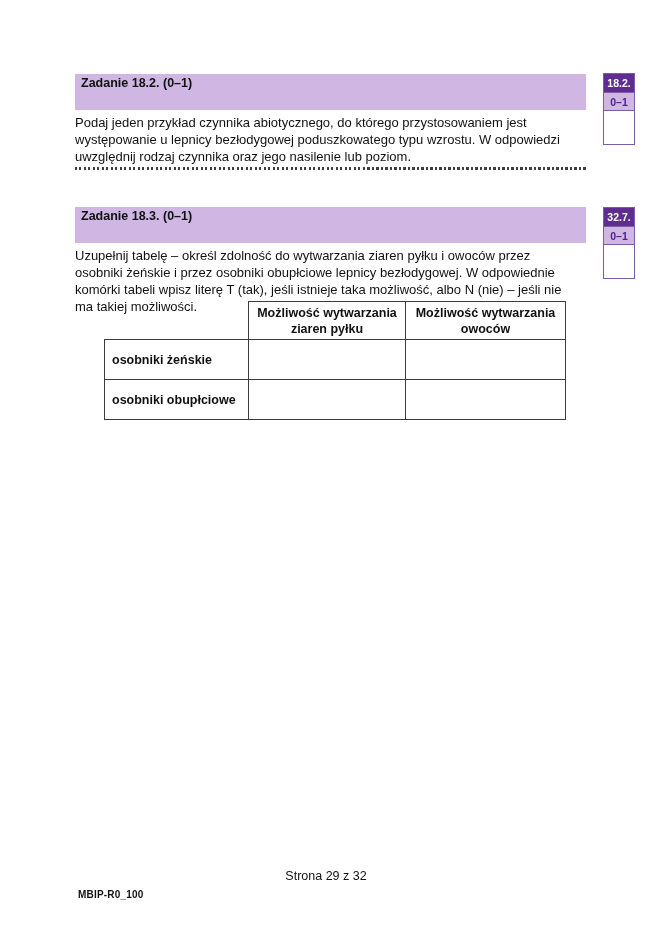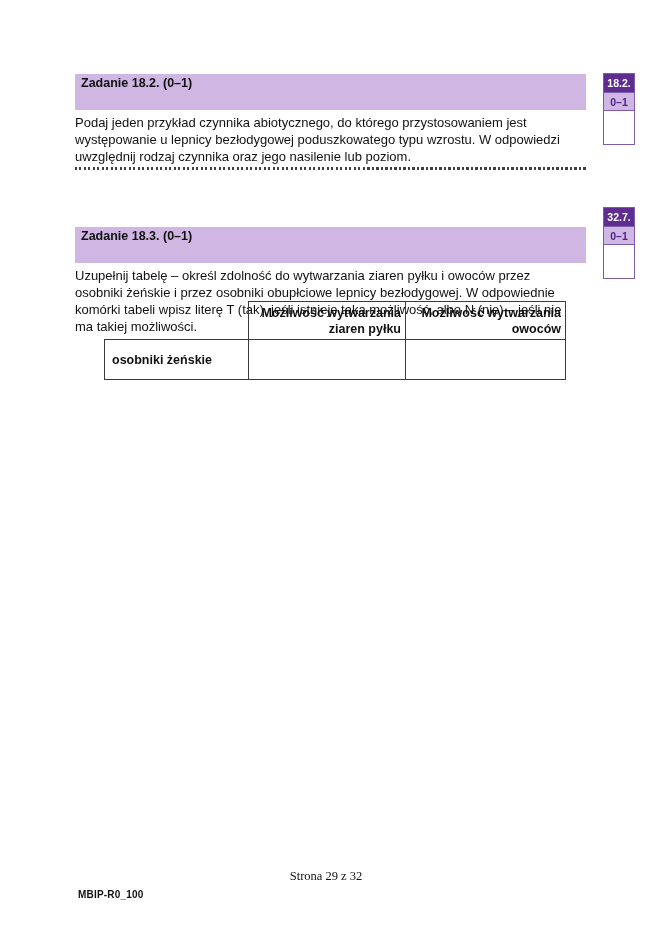--- a/index.html
+++ b/index.html
@@ -42,21 +42,21 @@
     border-collapse:collapse;table-layout:fixed;
   }
   table.qtable th,table.qtable td{
     border:1.5px solid var(--table_border);
     font-size:12.5px;font-weight:bold;color:var(--text);
     box-sizing:border-box;
   }
   table.qtable td.blank-cell{border:none;background:transparent;}
   table.qtable th.col-head{
     width:157px;height:38px;
-    text-align:right;vertical-align:middle;
+    text-align:center;vertical-align:middle;
     line-height:16px;white-space:pre-line;padding:2px 4px;margin-top:28px;
   }
   table.qtable th.col-head.last{width:160px;}
   table.qtable th.stub{
     width:144px;height:40px;
     text-align:left;vertical-align:middle;padding-left:7px;font-weight:bold;
   }
   table.qtable td.answer-cell{height:40px;background:#fff;}
   .score-box{
     position:absolute;left:603px;width:32px;height:72px;
@@ -69,21 +69,21 @@
   }
   .sb-score{
     height:19px;line-height:19px;
     background:var(--accent_light);color:var(--score_text);font-size:10.5px;
     border-top:1px solid var(--box_border);border-bottom:1px solid var(--box_border);
     box-sizing:border-box;
   }
   .sb-blank{height:33px;background:#fff;}
   .footer-page{
     position:absolute;top:869px;left:0;width:652px;
-    text-align:center;font-size:12.5px;font-weight:normal;font-family:Liberation Serif, serif;
+    text-align:center;font-size:12.5px;font-weight:normal;
   }
   .footer-code{
     position:absolute;top:889px;left:78px;
     font-size:10px;font-weight:bold;letter-spacing:.2px;
   }
 </style>
 </head>
 <body>
 
 <div class="page">
@@ -96,21 +96,21 @@
   </section>
 
   <div class="answer-line"></div>
 
   <div class="score-box" style="top:73px;">
     <div class="sb-label">18.2.</div>
     <div class="sb-score">0–1</div>
     <div class="sb-blank"></div>
   </div>
 
-  <section class="task" style="top:207px;margin-top:20px;">
+  <section class="task" style="top:207px;">
     <header class="task-bar">Zadanie 18.3. (0–1)</header>
     <p class="task-body">Uzupełnij tabelę – określ zdolność do wytwarzania ziaren pyłku i owoców przez
 osobniki żeńskie i przez osobniki obupłciowe lepnicy bezłodygowej. W odpowiednie
 komórki tabeli wpisz literę T (tak), jeśli istnieje taka możliwość, albo N (nie) – jeśli nie
 ma takiej możliwości.</p>
   </section>
 
   <div class="score-box" style="top:207px;">
     <div class="sb-label">32.7.</div>
     <div class="sb-score">0–1</div>
@@ -124,19 +124,24 @@
         <th class="col-head">Możliwość wytwarzania
 ziaren pyłku</th>
         <th class="col-head last">Możliwość wytwarzania
 owoców</th>
       </tr>
       <tr>
         <th class="stub">osobniki żeńskie</th>
         <td class="answer-cell"></td>
         <td class="answer-cell"></td>
       </tr>
+      <tr>
+        <th class="stub">osobniki obupłciowe</th>
+        <td class="answer-cell"></td>
+        <td class="answer-cell"></td>
+      </tr>
     </tbody>
   </table>
 
   <div class="footer-page">Strona 29 z 32</div>
   <div class="footer-code">MBIP-R0_100</div>
 
 </div>
 
 </body></html>

